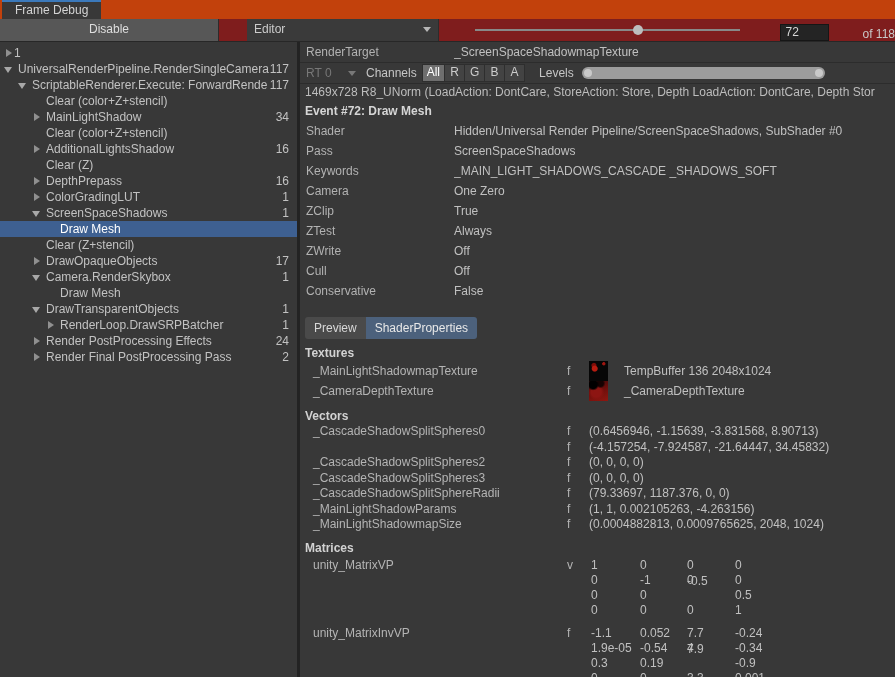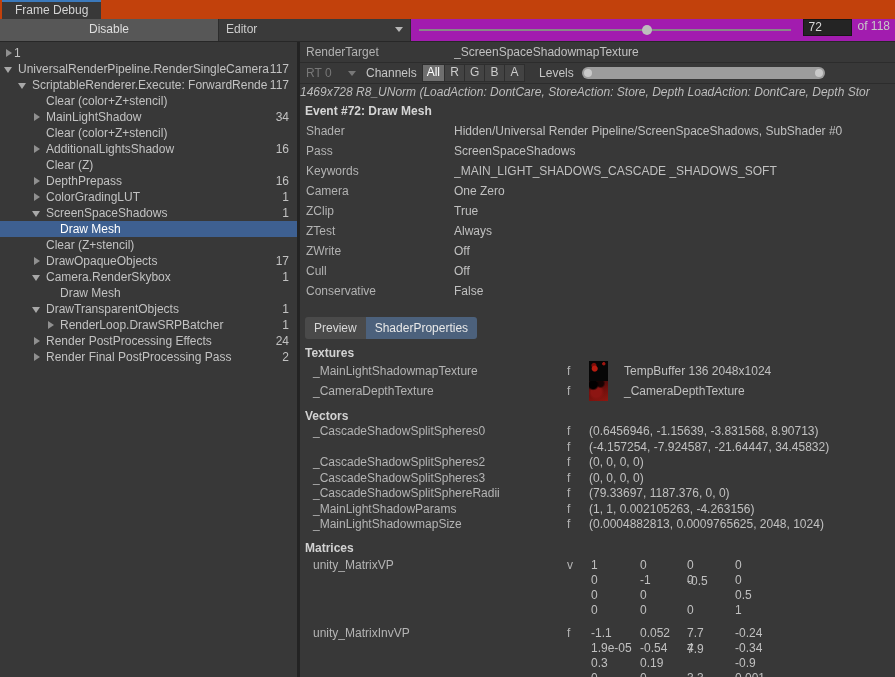--- a/index.html
+++ b/index.html
@@ -11,29 +11,29 @@
     -webkit-font-smoothing:antialiased;
   }
   
   .tabstrip{height:19px;background:#c2410c;}
   .tab{
     display:inline-block;margin-left:2px;padding:0 13px;
     background:#383838;border-top:2px solid #3b79bb;
     height:17px;line-height:16px;color:#d4d4d4;
   }
   
-  .toolbar{height:22px;background:#a21caf;display:flex;align-items:flex-start;border-bottom:1px solid #272727;}
+  .toolbar{height:22px;background:#7f1d1d;display:flex;align-items:flex-end;border-bottom:1px solid #272727;gap:28px;}
   .btn-disable{width:218px;height:22px;line-height:21px;text-align:center;background:#575757;color:#dedede;border-right:1px solid #2c2c2c;}
   .dd-editor{width:184px;height:22px;line-height:21px;padding-left:7px;background:#3a3a3a;position:relative;color:#cccccc;border-right:1px solid #2c2c2c;}
   .dd-arrow{position:absolute;right:7px;top:8px;width:0;height:0;border-left:4px solid transparent;border-right:4px solid transparent;border-top:5px solid #b6b6b6;}
   .slider-area{flex:1;position:relative;height:22px;}
   .slider-track{position:absolute;left:8px;right:10px;top:10px;height:2px;background:#888888;}
   .slider-knob{position:absolute;top:6px;width:10px;height:10px;border-radius:50%;background:#bdbdbd;}
   .frame-box{width:42px;height:15px;line-height:15px;background:#242424;border:1px solid #161616;color:#d8d8d8;padding-left:5px;margin:0 6px 0 2px;}
-  .frame-total{padding-right:5px;color:#c8c8c8;white-space:nowrap;}
+  .frame-total{color:#c8c8c8;white-space:nowrap;}
   
   .main{display:flex;height:635px;}
   .tree{width:297px;background:#383838;border-right:3px solid #232323;padding-top:3px;overflow:hidden;}
   .trow{height:16px;display:flex;align-items:center;white-space:nowrap;}
   .trow.sel{background:#3e6091;color:#ffffff;}
   .tspacer{flex:0 0 auto;height:1px;}
   .arr{flex:0 0 10px;height:10px;position:relative;}
   .arr.right::after{content:"";position:absolute;left:2px;top:1px;border-left:6px solid #909090;border-top:4px solid transparent;border-bottom:4px solid transparent;}
   .arr.down::after{content:"";position:absolute;left:0;top:3px;border-top:6px solid #a8a8a8;border-left:4px solid transparent;border-right:4px solid transparent;}
   .arr.none{visibility:hidden;}
@@ -49,21 +49,21 @@
   .rt-dd-arrow{position:absolute;right:2px;top:6px;width:0;height:0;border-left:4px solid transparent;border-right:4px solid transparent;border-top:5px solid #787878;}
   .ch-label{margin:0 5px 0 8px;color:#c6c6c6;}
   .chbtn{height:16px;line-height:15px;min-width:11px;padding:0 4px;text-align:center;background:#434343;border:1px solid #2e2e2e;border-left-width:0;color:#cccccc;}
   .chbtn:first-of-type{border-left-width:1px;}
   .chbtn.sel{background:#6e6e6e;color:#ffffff;}
   .lv-label{margin-left:14px;color:#c6c6c6;}
   .lv{width:243px;height:14px;margin-left:8px;position:relative;}
   .lv-bar{position:absolute;left:0;right:0;top:1px;height:12px;background:#9d9d9d;border-radius:6px;}
   .lv-knob-l,.lv-knob-r{position:absolute;top:3px;width:8px;height:8px;border-radius:50%;background:#c9c9c9;}
   .lv-knob-l{left:2px;} .lv-knob-r{right:2px;}
-  .texinfo{height:17px;line-height:17px;color:#bdbdbd;white-space:nowrap;overflow:hidden;font-style:italic;}
+  .texinfo{height:17px;line-height:17px;padding-left:5px;color:#bdbdbd;white-space:nowrap;overflow:hidden;}
   .event-title{height:20px;line-height:20px;padding-left:5px;font-weight:bold;color:#d6d6d6;}
   .prow{height:20px;display:flex;align-items:center;}
   
   .ptabs{margin:16px 0 0 5px;height:22px;}
   .ptab{display:inline-block;height:22px;line-height:22px;padding:0 9px;background:#4a4a4a;color:#d8d8d8;border-radius:3px 0 0 3px;}
   .ptab.sel{background:#4c617c;color:#e8e8e8;border-radius:0 3px 3px 0;}
   .sec-header{height:16px;line-height:16px;padding-left:5px;font-weight:bold;color:#d2d2d2;margin-top:7px;}
   .sec-header.first{margin-top:6px;}
   .xrow{height:20px;position:relative;}
   .vrow{height:15.5px;position:relative;}

